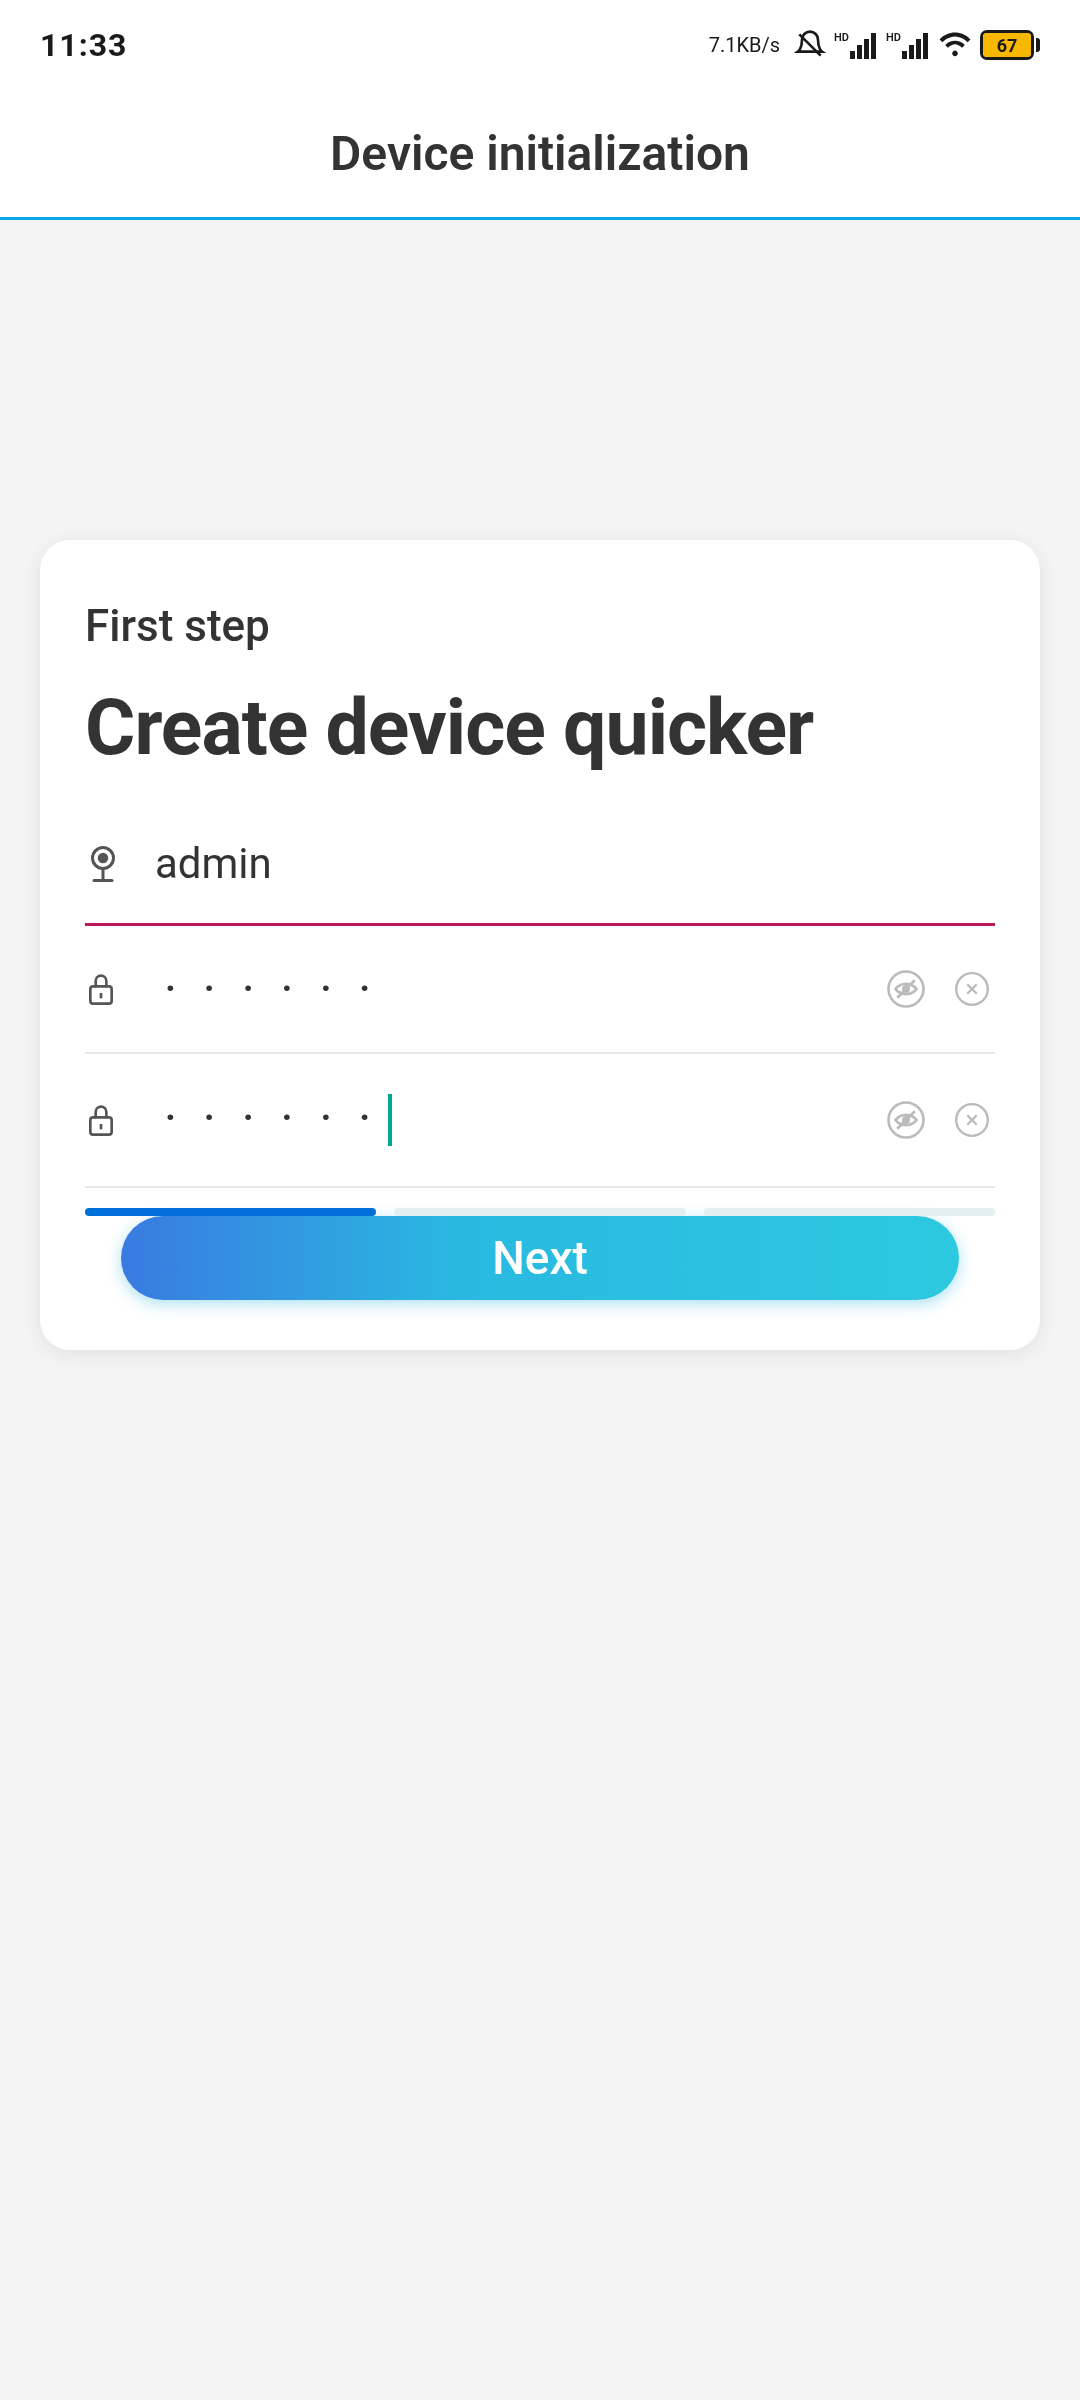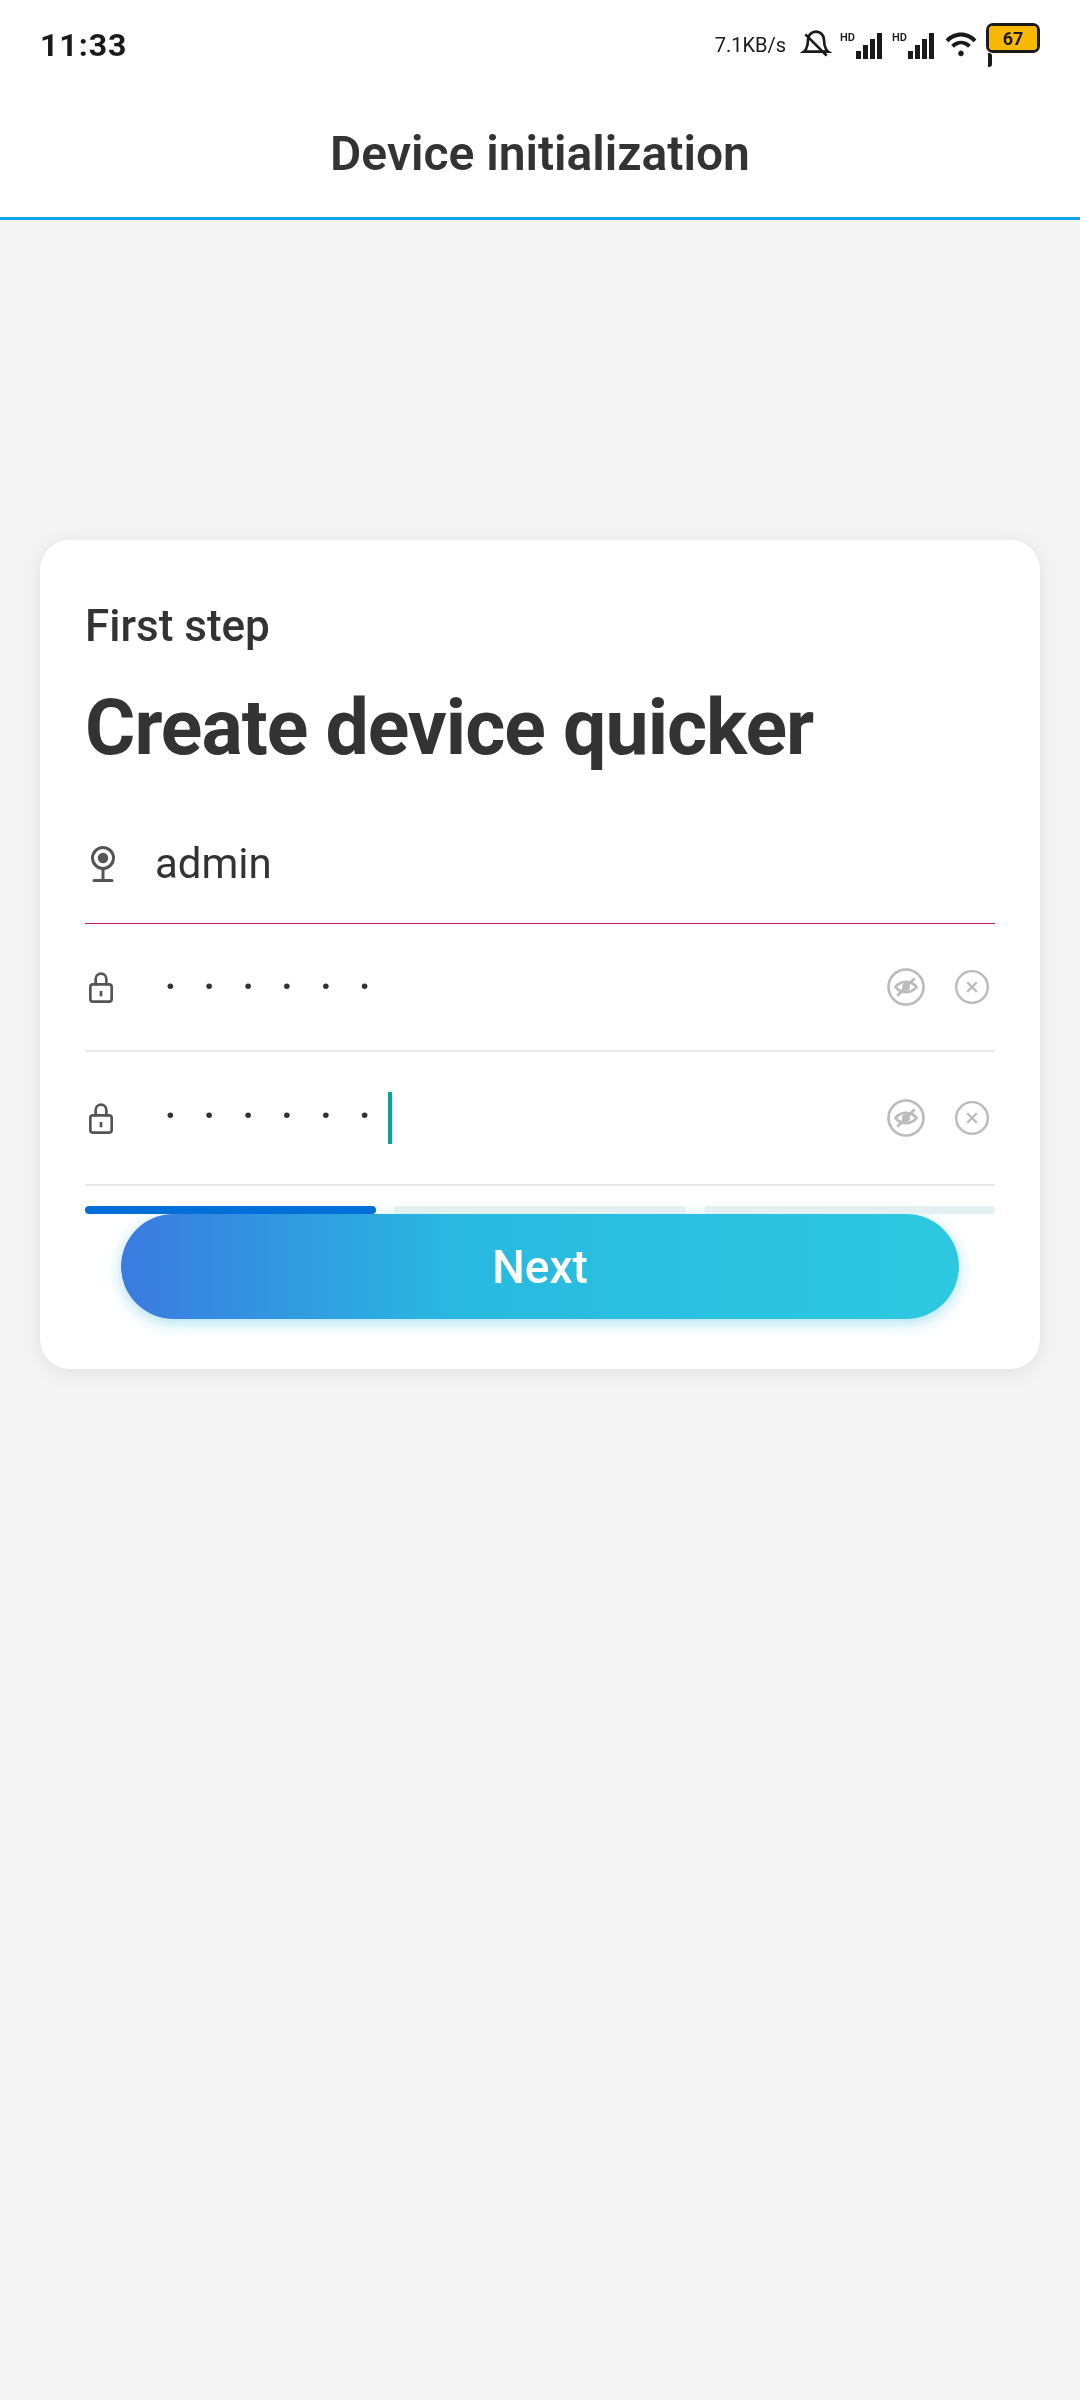--- a/index.html
+++ b/index.html
@@ -37,22 +37,21 @@
       font-size: 20px;
       color: #1a1a1a;
       margin-right: 6px;
     }
     .status-icon {
       display: inline-flex;
       align-items: center;
     }
     .battery-box {
       display: inline-flex;
-      align-items: flex-start;
-      flex-direction: column;
+      align-items: center;
     }
     .battery-body {
       width: 54px;
       height: 30px;
       border: 3px solid #1a1a1a;
       border-radius: 7px;
       position: relative;
       display: flex;
       align-items: center;
       justify-content: center;
@@ -115,21 +114,21 @@
     .description {
       font-size: 40px;
       color: #888888;
       line-height: 1.4;
       margin-bottom: 50px;
     }
     .field-row {
       display: flex;
       align-items: center;
       padding: 35px 0;
-      border-bottom: 1px solid #be185d;
+      border-bottom: 3px solid #be185d;
     }
     .field-icon {
       width: 50px;
       display: flex;
       align-items: center;
       justify-content: flex-start;
     }
     .field-value {
       font-size: 42px;
       color: #333333;
@@ -193,21 +192,21 @@
     .strength-label {
       text-align: center;
       font-size: 34px;
       color: #888888;
       margin-top: 20px;
       margin-bottom: 30px;
     }
     .next-button {
       width: 92%;
       margin: 0 auto;
-      height: 105px;
+      height: 84px;
       border-radius: 60px;
       background: linear-gradient(90deg, #3a7ae0 0%, #29b9e0 40%, #2dc9e0 100%);
       display: flex;
       align-items: center;
       justify-content: center;
       box-shadow: 0 4px 15px rgba(45, 180, 224, 0.4);
     }
     .next-button-text {
       font-size: 46px;
       font-weight: 500;

